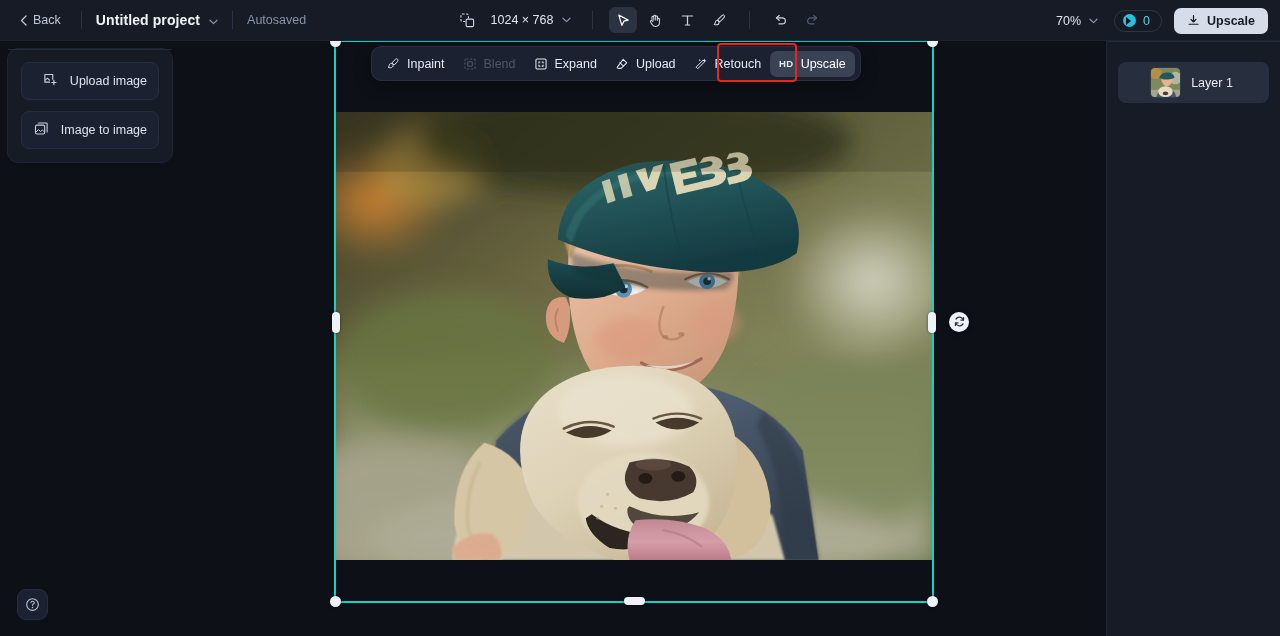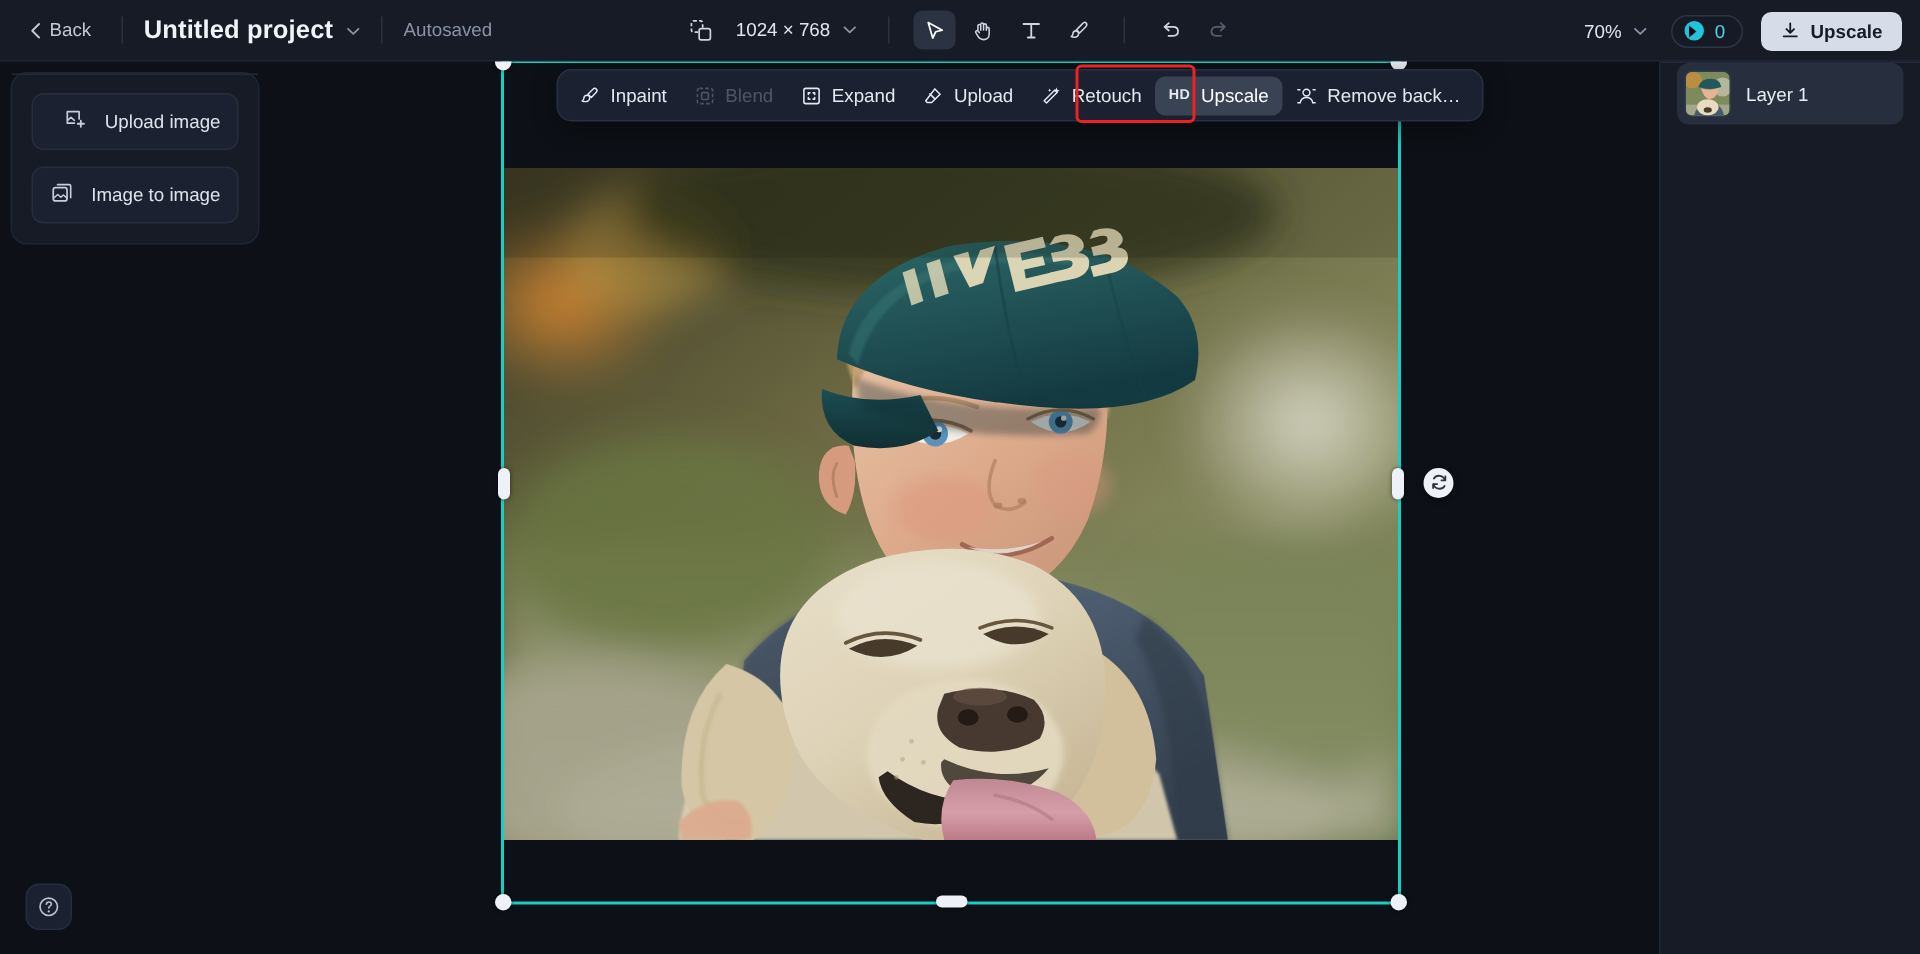--- a/index.html
+++ b/index.html
@@ -19,21 +19,21 @@
     display: flex; align-items: center;
     border-bottom: 1px solid #1d2330;
   }
   .tb-left { display: flex; align-items: center; padding-left: 14px; gap: 0; }
   .back-btn {
     display: flex; align-items: center; gap: 6px;
     color: #c2c8d4; font-size: 12.5px; cursor: pointer;
     padding: 4px 6px; border-radius: 5px;
   }
   .vdiv { width: 1px; height: 18px; background: #2b3342; margin: 0 14px; }
-  .proj-name { font-size: 17px; font-weight: bold; color: #f0f3f8; letter-spacing: .1px; }
+  .proj-name { font-size: 14px; font-weight: bold; color: #f0f3f8; letter-spacing: .1px; }
   .chev { display: inline-block; margin-left: 9px; color: #8a93a5; }
   .autosaved { font-size: 12.5px; color: #8a93a5; }
 
   .tb-center {
     position: absolute; left: 0; right: 0; margin: 0 auto;
     display: flex; align-items: center; justify-content: center; gap: 0;
     height: 41px; pointer-events: none;
   }
   .tb-center > * { pointer-events: auto; }
   .canvas-size {
@@ -166,22 +166,22 @@
   }
   .rp-head {
     display: flex; align-items: center; justify-content: space-between;
     padding: 14px 15px 13px 15px;
   }
   .rp-tab { font-size: 12.5px; font-weight: bold; color: #f0f3f8; cursor: pointer; }
   .rp-tab.inactive { font-weight: normal; color: #8a93a5; display: flex; align-items: center; gap: 6px; }
   .rp-divider { height: 1px; background: #232b3a; }
   .layer-row {
     display: flex; align-items: center; gap: 10px;
-    margin: 0 11px 0 11px; padding: 5px 9px 5px 5px;
-    background: #272f3e; border-radius: 8px; cursor: pointer;
+    margin: 20px 11px 0 11px; padding: 5px 9px 5px 5px;
+    background: #272f3e; border-radius: 8px; cursor: pointer; justify-content: center;
   }
   .layer-thumb {
     width: 31px; height: 31px; border-radius: 5px; overflow: hidden;
     background: #3a4a2e; flex: 0 0 auto; border: 1px solid #2f3a4a;
   }
   .layer-thumb svg { display: block; width: 100%; height: 100%; }
   .layer-name { font-size: 12.5px; color: #e8ecf4; }
 
   svg { overflow: visible; }
 </style>
@@ -556,28 +556,20 @@
           <path d="M6.6 2.2l.4 1 1 .4-1 .4-.4 1-.4-1-1-.4 1-.4z" fill="#e3e8f1"></path>
         </svg>
         <span>Retouch</span>
       </div>
 
       <div class="ft-item active">
         <span class="hd-badge">HD</span>
         <span>Upscale</span>
       </div>
 
-      <div class="ft-item">
-        <svg width="14" height="14" viewBox="0 0 16 16">
-          <circle cx="8" cy="5.4" r="2.6" stroke="#e3e8f1" stroke-width="1.15" fill="none"></circle>
-          <path d="M3.2 13.2c.5-2.6 2.4-4 4.8-4s4.3 1.4 4.8 4" stroke="#e3e8f1" stroke-width="1.15" fill="none" stroke-linecap="round"></path>
-          <path d="M1.4 3.2h1.6M13 3.2h1.6M1.4 13.2h1.4M13.2 13.2h1.4" stroke="#e3e8f1" stroke-width="1.1" stroke-linecap="round"></path>
-        </svg>
-        <span>Remove back…</span>
-      </div>
     </div>
 
   </div>
 
   <div class="redbox"></div>
 
   <div class="rightpanel">
     <div class="rp-divider"></div>
 
     <div class="layer-row">

